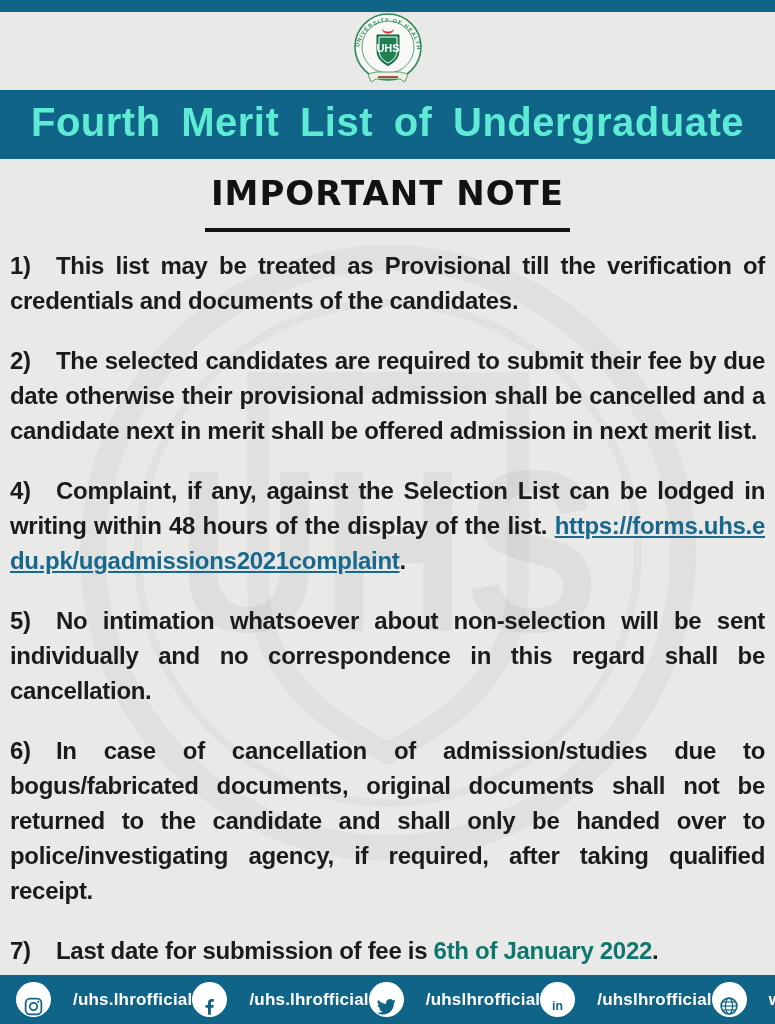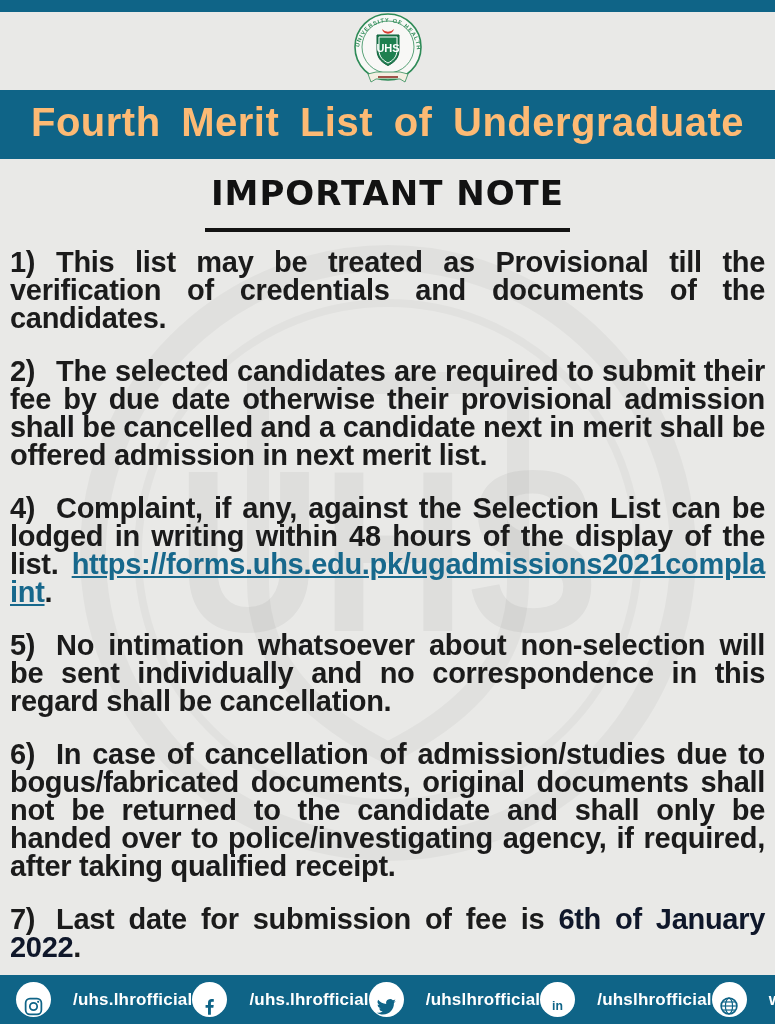--- a/index.html
+++ b/index.html
@@ -4,43 +4,43 @@
 <style>
   html,body{margin:0;padding:0;}
   body{
     width:775px;height:1024px;position:relative;overflow:hidden;
     background:#e9e9e7;
     font-family:"Liberation Sans",sans-serif;
   }
   .top-strip{height:12px;background:#0f6487;}
   .logo-wrap{height:78px;display:flex;justify-content:center;align-items:center;}
   .banner{
-    background:#0f6487;color:#fdba74;text-align:center;
+    background:#0f6487;color:#5eead4;text-align:center;
     padding:8px 0 12px;position:relative;z-index:2;
   }
   .banner .line{
     font-size:40px;font-weight:bold;line-height:49px;
     letter-spacing:.5px;word-spacing:9px;
   }
   .heading-row{text-align:center;margin:14px 0 10px;position:relative;z-index:2;}
   .heading-row span{
     display:inline-block;
     font-family:"DejaVu Sans",sans-serif;font-weight:bold;font-size:34px;
     color:#121212;letter-spacing:1px;
     border-bottom:4px solid #131313;padding:0 6px 15px;
   }
   .content{padding:6px 10px 0;position:relative;z-index:2;}
   .note{
-    font-size:29px;font-weight:bold;color:#1b1b1b;
-    text-align:justify;line-height:28px;letter-spacing:-.3px;
+    font-size:24px;font-weight:bold;color:#1b1b1b;
+    text-align:justify;line-height:35px;letter-spacing:-.3px;
     margin:0 0 25px;
   }
   .note .num{display:inline-block;width:46px;}
   .note a.link{color:#17688c;text-decoration:underline;word-break:break-all;}
-  .note .red{color:#0f172a;}
+  .note .red{color:#0f766e;}
   .watermark{
     position:absolute;left:50%;top:555px;transform:translate(-50%,-50%);
     z-index:0;pointer-events:none;
   }
   .footer{
     position:absolute;left:0;bottom:0;width:775px;height:49px;
     background:#0f6487;display:flex;align-items:center;
     justify-content:space-between;padding:0 16px;box-sizing:border-box;z-index:3;
   }
   .social{display:flex;align-items:center;gap:22px;}

